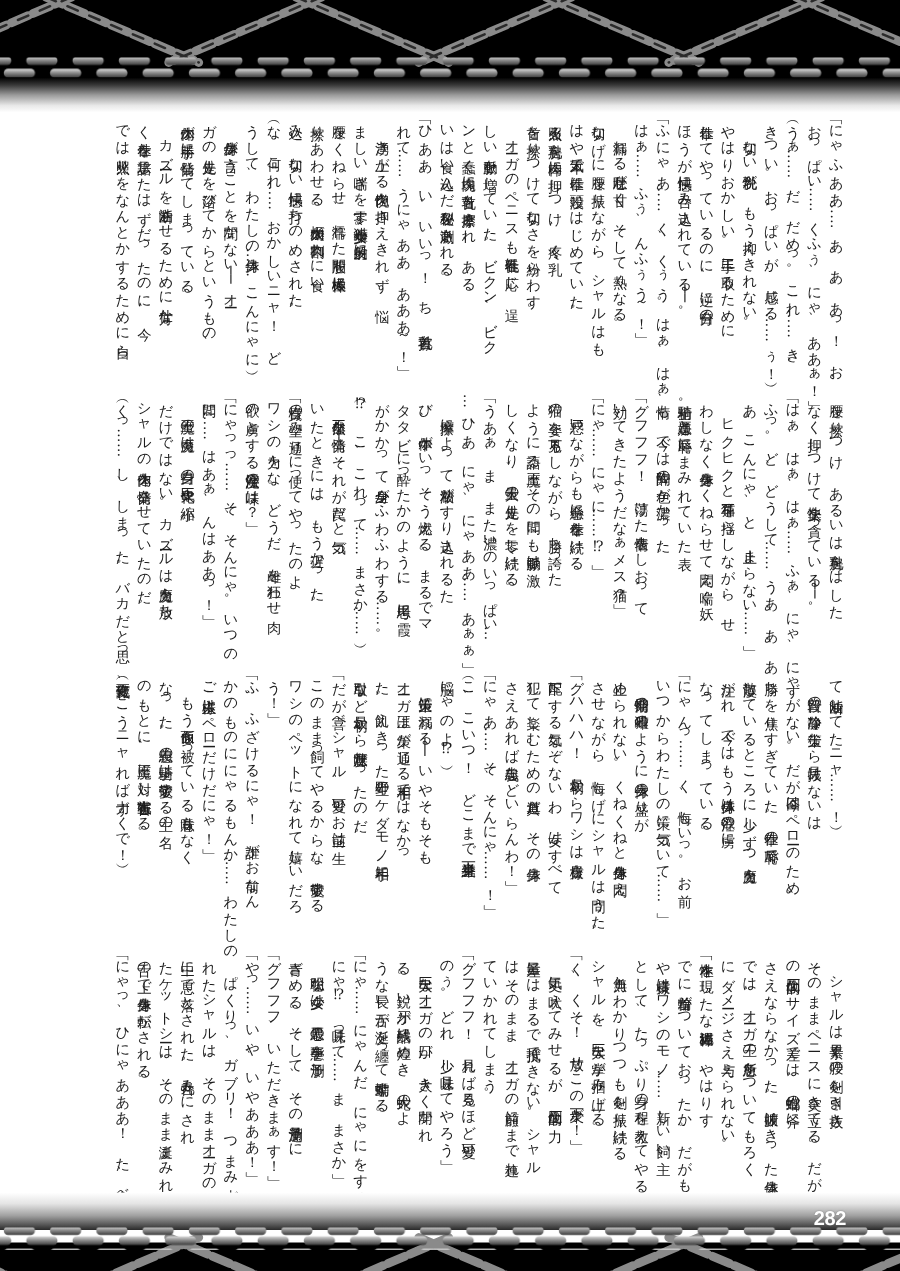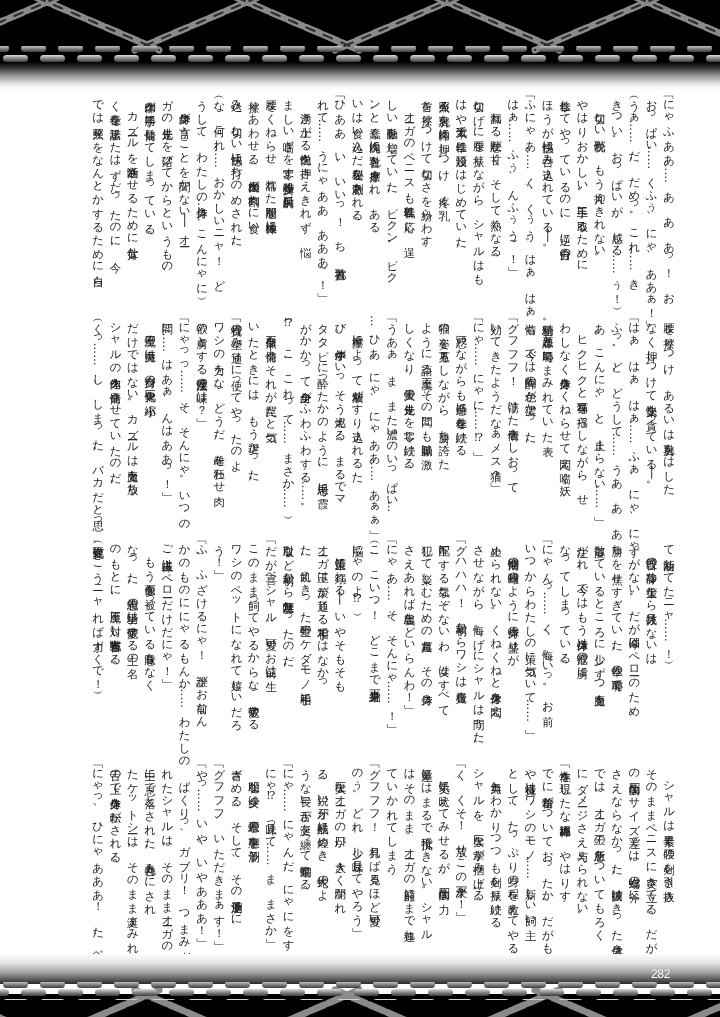--- a/index.html
+++ b/index.html
@@ -22,23 +22,24 @@
     font-family: "DejaVu Serif", serif;
     font-size: 11.4px; letter-spacing: 0.4px;
     line-height: 17.3px; color: #1c1c1c;
   }
   .col {
     width: 17.3px; height: 212px;
     white-space: nowrap; overflow: visible;
   }
   .page-number {
     position: absolute; left: 651px; top: 967px;
-    font-family: "Liberation Sans", sans-serif; font-size: 12px;
+    font-family: "Liberation Sans", sans-serif; font-size: 16px;
     color: #ffffff; letter-spacing: -0.3px;
     text-shadow: 0 0 1px #666;
+    font-weight: bold;
   }
 </style>
 </head>
 <body>
 
 <svg class="border-svg" style="top:0" width="720" height="66" viewBox="0 0 720 66">
   <defs>
     <linearGradient id="lg" x1="0" y1="0" x2="0" y2="1">
       <stop offset="0" stop-color="#dcdcdc"></stop>
       <stop offset="0.45" stop-color="#8e8e8e"></stop>

